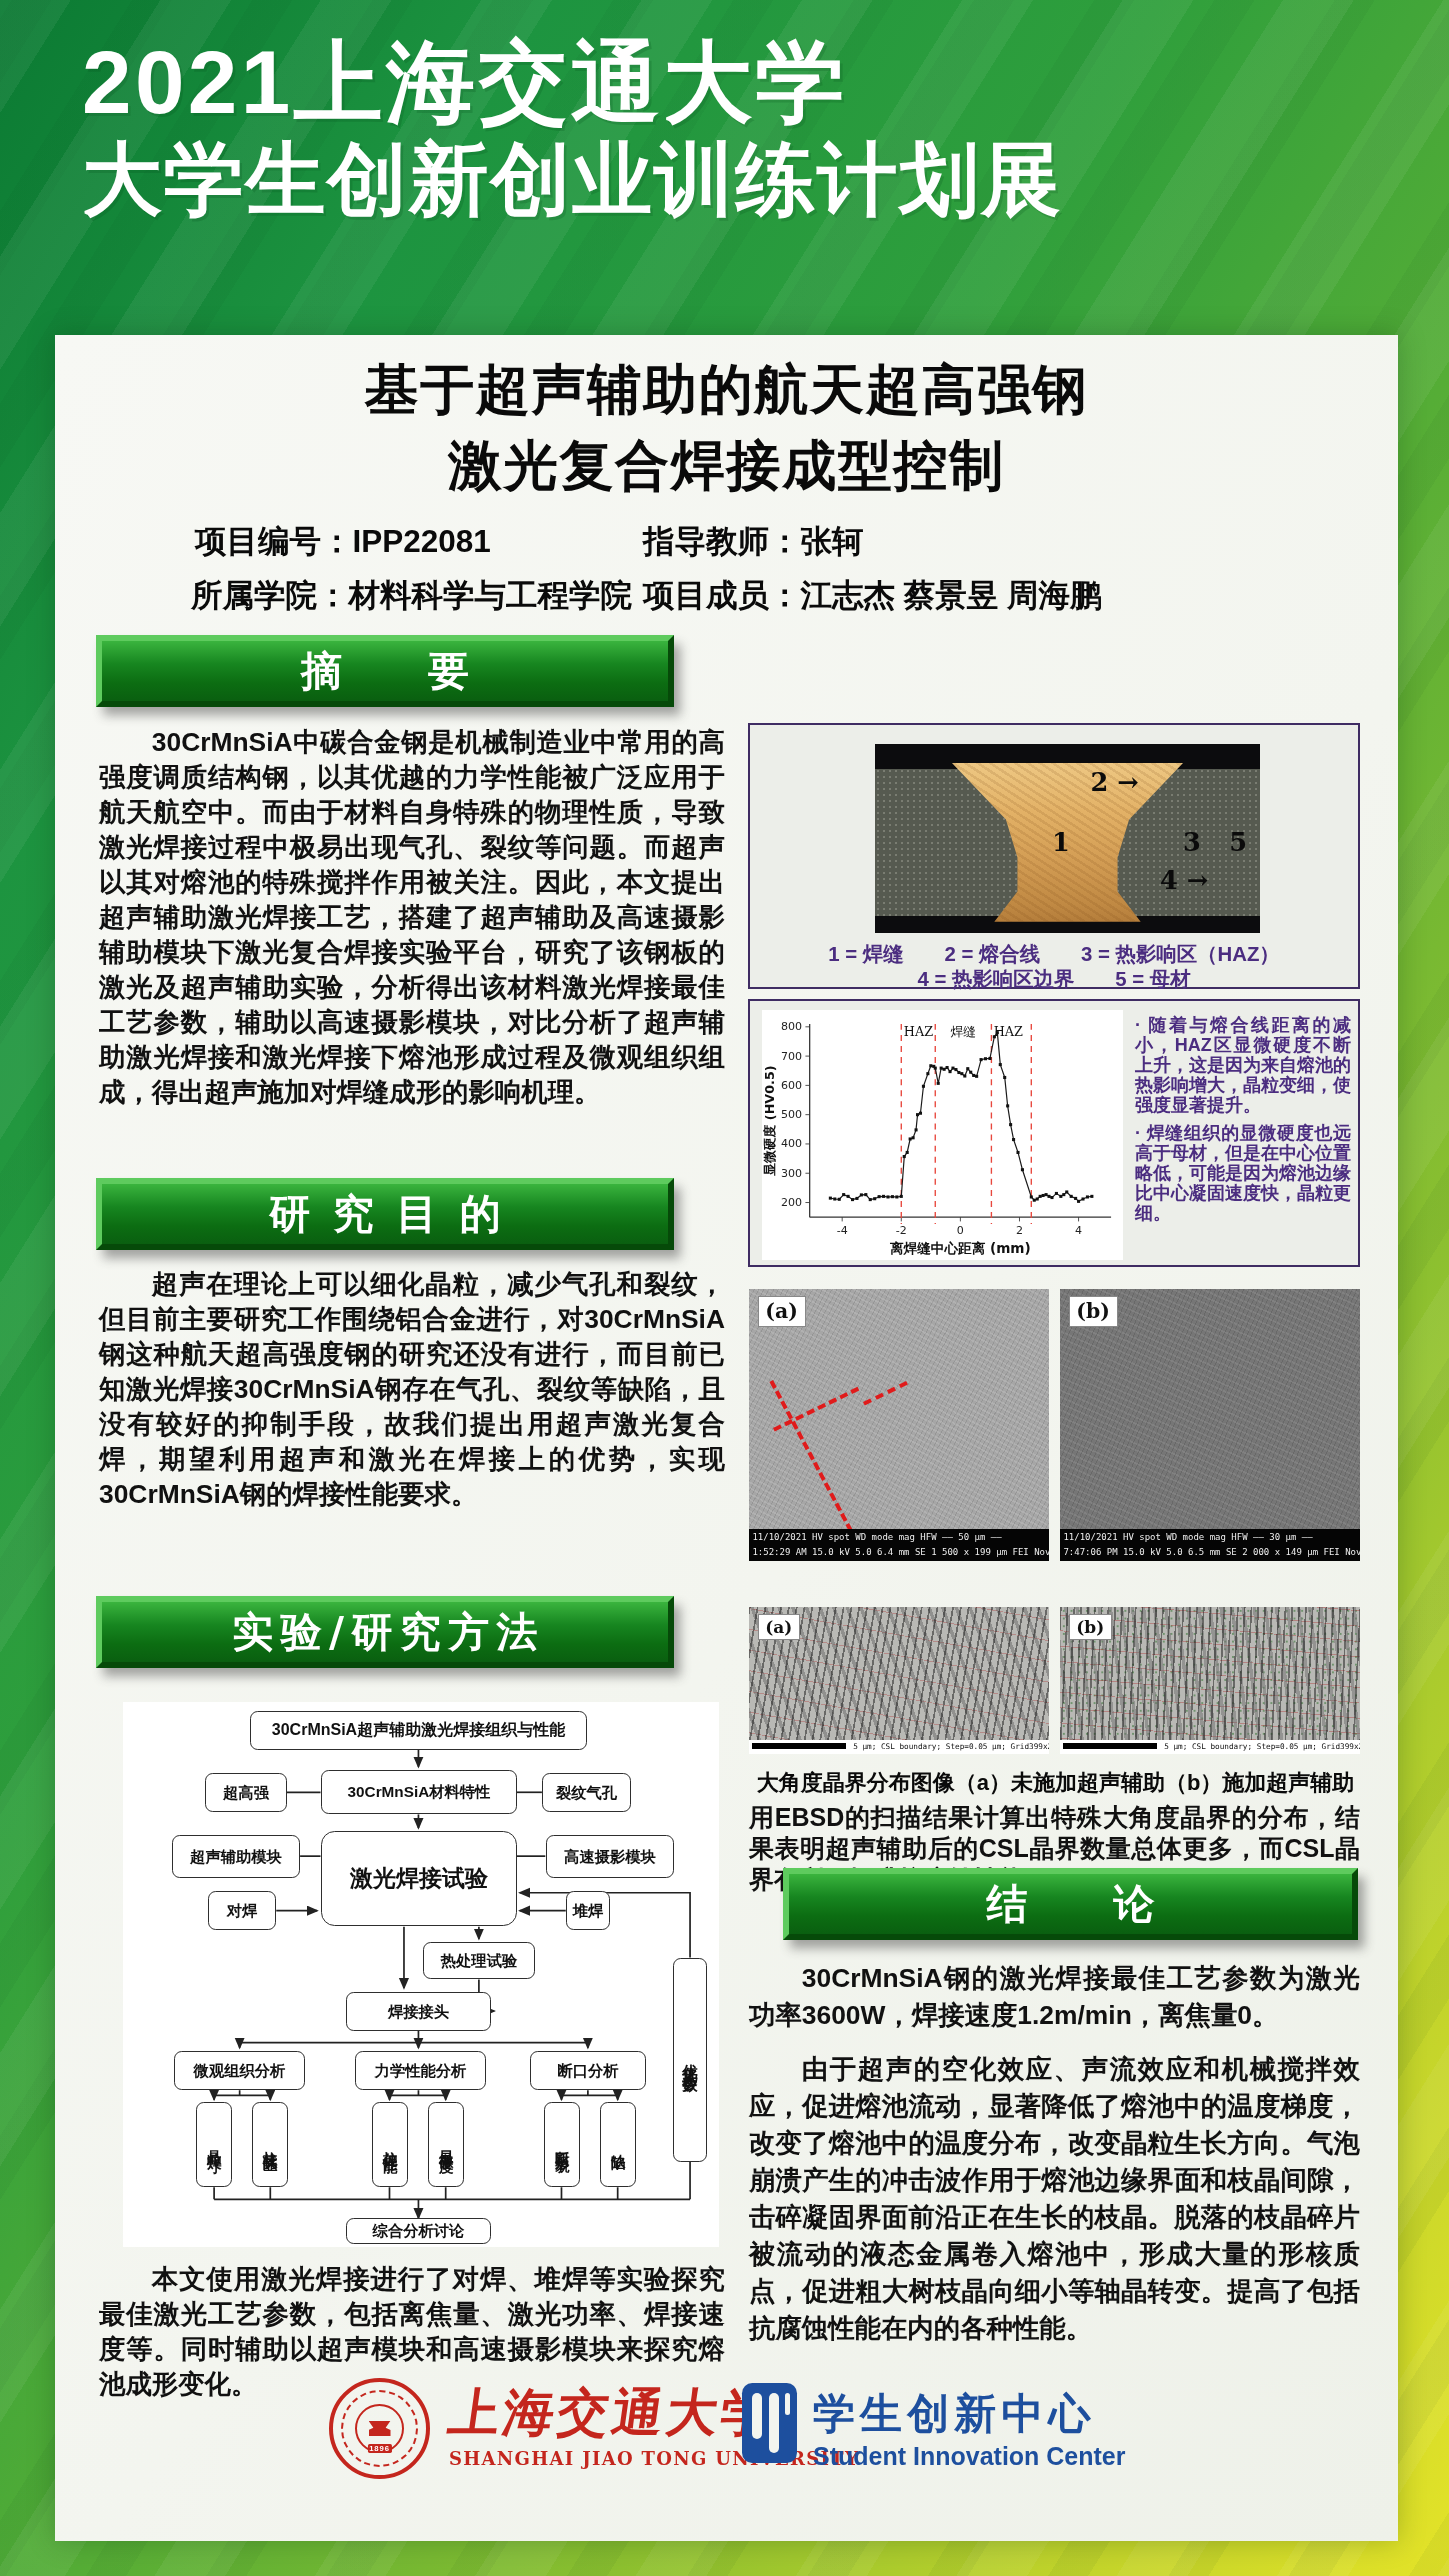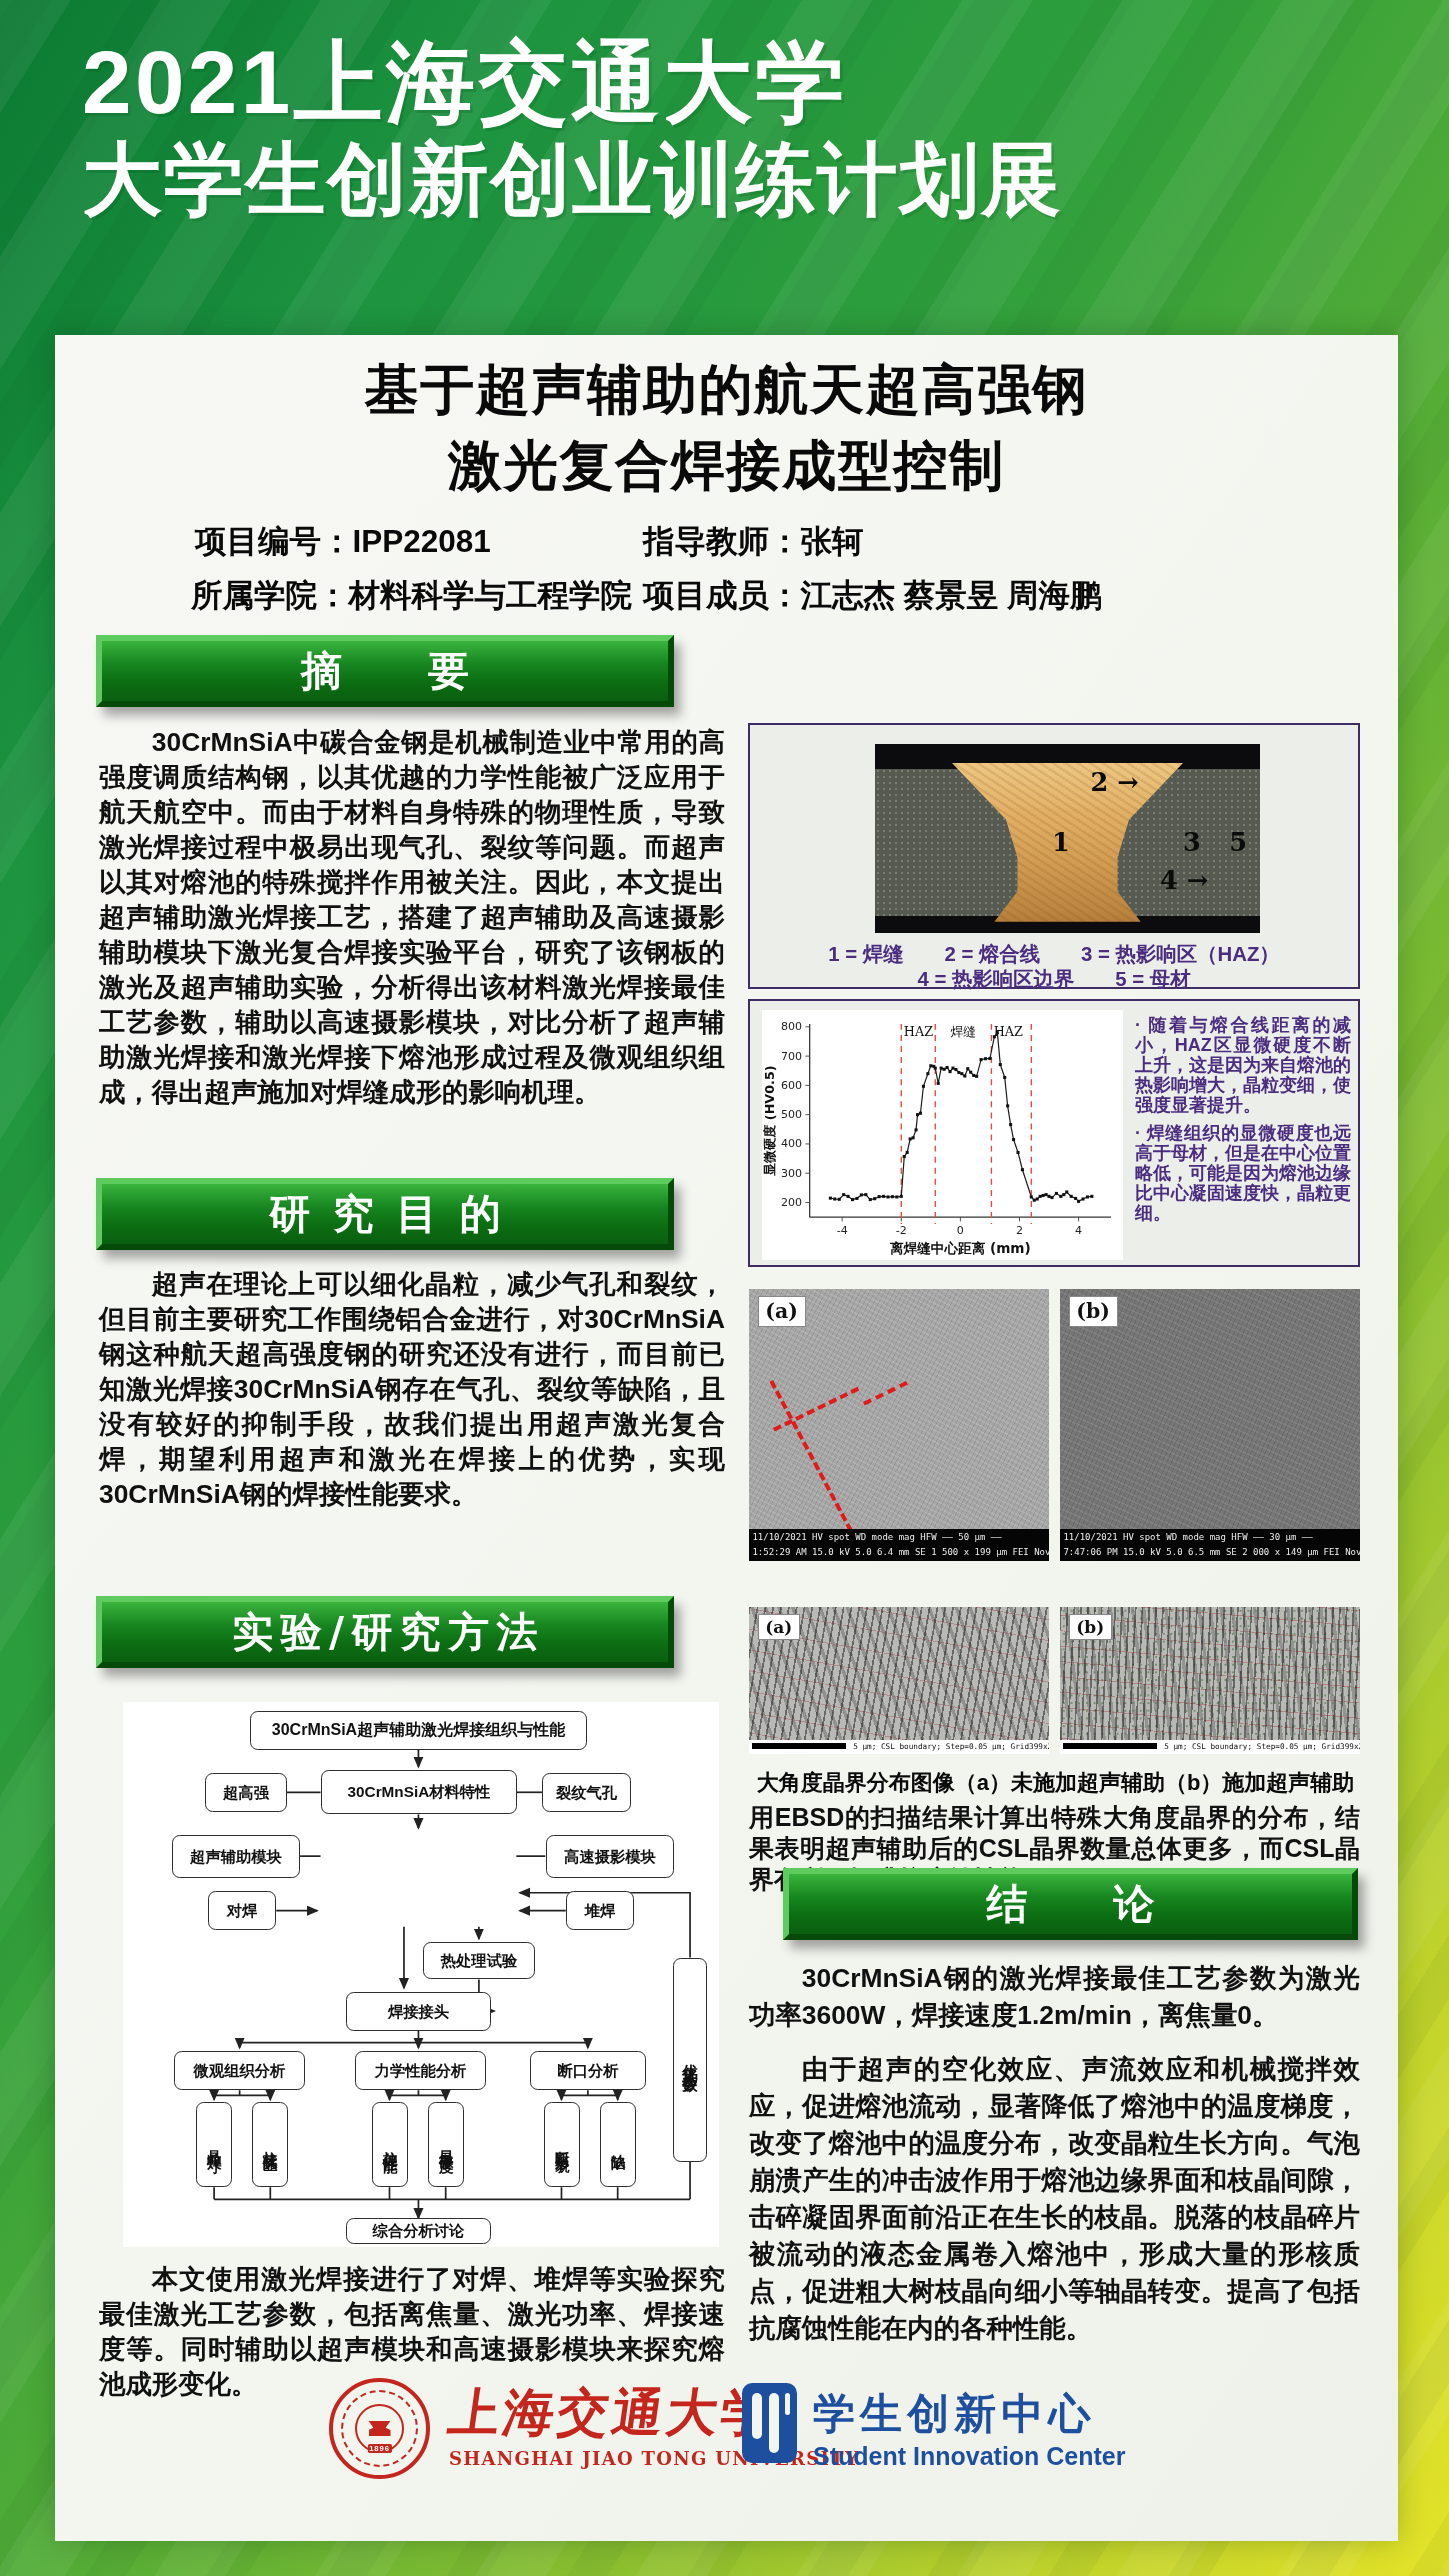--- a/index.html
+++ b/index.html
@@ -177,23 +177,24 @@
         <line x1="347" y1="584" x2="347" y2="606" marker-end="url(#ah)"></line>
         <path d="M666,540 L666,584"></path>
         <path d="M666,300 L666,224 L466,224" marker-end="url(#ah)"></path>
       </g>
     </svg>
     <div class="fnode" style="left:127px;top:8.5px;width:337px;height:39px;font-size:16px;">30CrMnSiA超声辅助激光焊接组织与性能</div>
     <div class="fnode" style="left:82px;top:71px;width:82px;height:39px;font-size:15.3px;">超高强</div>
     <div class="fnode" style="left:198px;top:68px;width:196px;height:44px;font-size:15.3px;">30CrMnSiA材料特性</div>
     <div class="fnode" style="left:419px;top:71px;width:89px;height:39px;font-size:15.3px;">裂纹气孔</div>
     <div class="fnode" style="left:49px;top:133px;width:128px;height:43px;font-size:15.3px;">超声辅助模块</div>
+    <div class="fnode" style="left:198px;top:129px;width:196px;height:95px;font-size:23px;border-radius:13.6px;">激光焊接试验</div>
     <div class="fnode" style="left:423px;top:133px;width:128px;height:43px;font-size:15.3px;">高速摄影模块</div>
     <div class="fnode" style="left:85px;top:189px;width:68px;height:39px;font-size:15.3px;">对焊</div>
-    <div class="fnode" style="left:443px;top:189px;width:68px;height:39px;font-size:15.3px;">堆焊</div>
+    <div class="fnode" style="left:443px;top:189px;width:44px;height:39px;font-size:15.3px;">堆焊</div>
     <div class="fnode" style="left:300px;top:240px;width:112px;height:37px;font-size:15.3px;">热处理试验</div>
     <div class="fnode" style="left:223px;top:290px;width:145px;height:39px;font-size:15.3px;">焊接接头</div>
     <div class="fnode" style="left:51px;top:349px;width:131px;height:39px;font-size:15.3px;">微观组织分析</div>
     <div class="fnode" style="left:232px;top:349px;width:131px;height:39px;font-size:15.3px;">力学性能分析</div>
     <div class="fnode" style="left:407px;top:349px;width:116px;height:39px;font-size:15.3px;">断口分析</div>
     <div class="fnode vert" style="left:73px;top:400px;width:36px;height:85px;font-size:14.5px;">晶粒尺寸</div>
     <div class="fnode vert" style="left:129px;top:400px;width:36px;height:85px;font-size:14.5px;">柱状晶区</div>
     <div class="fnode vert" style="left:249px;top:400px;width:36px;height:85px;font-size:14.5px;">拉伸性能</div>
     <div class="fnode vert" style="left:305px;top:400px;width:36px;height:85px;font-size:14.5px;">显微硬度</div>
     <div class="fnode vert" style="left:421px;top:400px;width:36px;height:85px;font-size:14.5px;">断口形貌</div>

